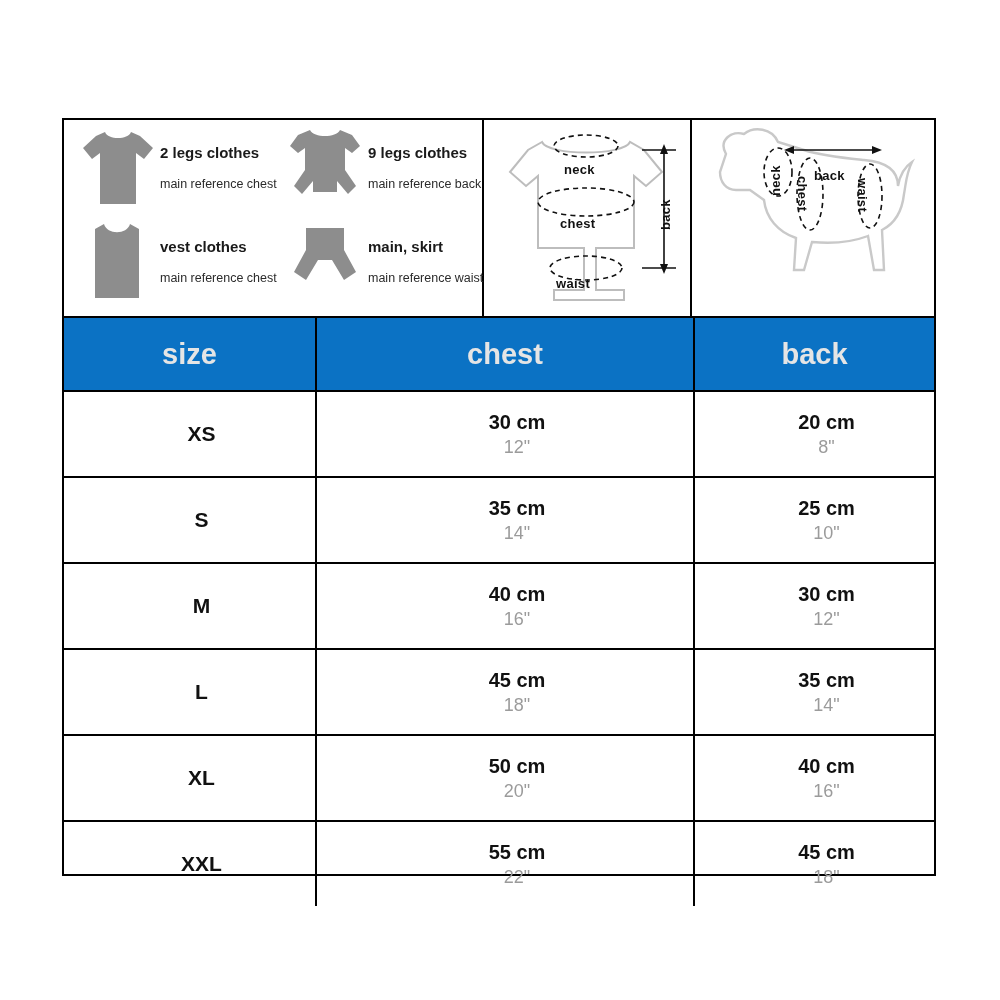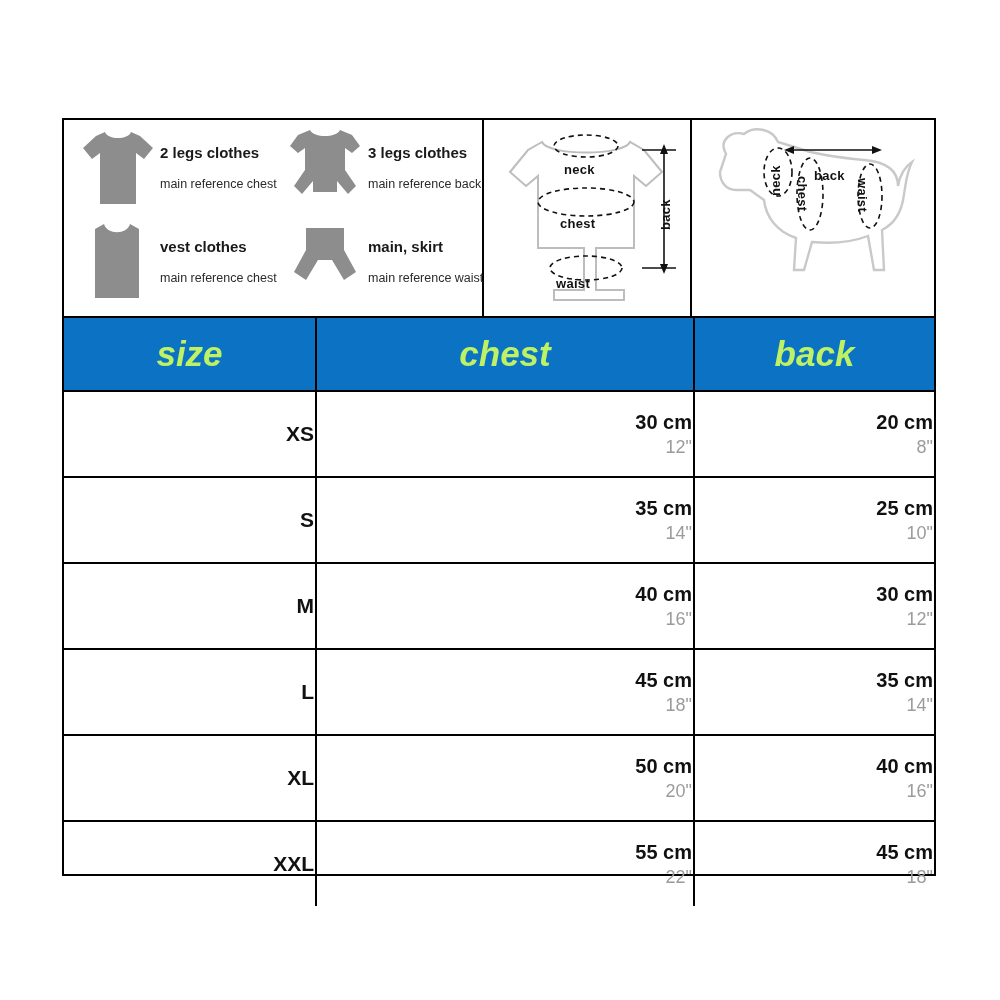--- a/index.html
+++ b/index.html
@@ -91,35 +91,34 @@
   .rot90cw { transform: rotate(90deg); transform-origin: left top; }
 
   
   table.sizes {
     width: 100%;
     border-collapse: collapse;
     table-layout: fixed;
   }
   table.sizes th {
     background: #0b72c4;
-    color: #bef264;
-    font-size: 35px;
+    color: #e5e5e5;
+    font-size: 29px;
     font-weight: bold;
     height: 70px;
     border: 2px solid #000;
     border-left: none;
     border-right: 2px solid #000;
-    font-style: italic;
   }
   table.sizes th:last-child { border-right: none; }
   table.sizes td {
     border: 2px solid #000;
     border-left: none;
     height: 82px;
-    text-align: right;
+    text-align: center;
     vertical-align: middle;
     padding-left: 25px;
   }
   table.sizes td:last-child { border-right: none; }
   table.sizes tr:last-child td { border-bottom: none; }
   .size-cell {
     font-size: 21px;
     font-weight: bold;
     color: #111;
   }
@@ -159,21 +158,21 @@
           </div>
         </div>
 
         <div class="legend-cell" style="left:222px; top:6px;">
           <div class="g">
             <svg viewBox="0 0 78 84" width="78" height="84">
               <path class="gray" d="M24 4 L12 9 L4 20 L12 27 L19 22 L19 44 L8 60 L16 68 L27 55 L27 66 L51 66 L51 55 L62 68 L70 60 L59 44 L59 22 L66 27 L74 20 L66 9 L54 4 C50 12 28 12 24 4 Z"></path>
             </svg>
           </div>
           <div class="legend-text">
-            <div class="legend-title">3 legs clothes</div>
+            <div class="legend-title">9 legs clothes</div>
             <div class="legend-sub">main reference back</div>
           </div>
         </div>
 
         <div class="legend-cell" style="left:14px; top:100px;justify-content:space-between;">
           <div class="g">
             <svg viewBox="0 0 78 84" width="78" height="84">
               <path class="gray" d="M26 4 L17 9 L17 78 L61 78 L61 9 L52 4 C49 15 29 15 26 4 Z"></path>
             </svg>
           </div>

